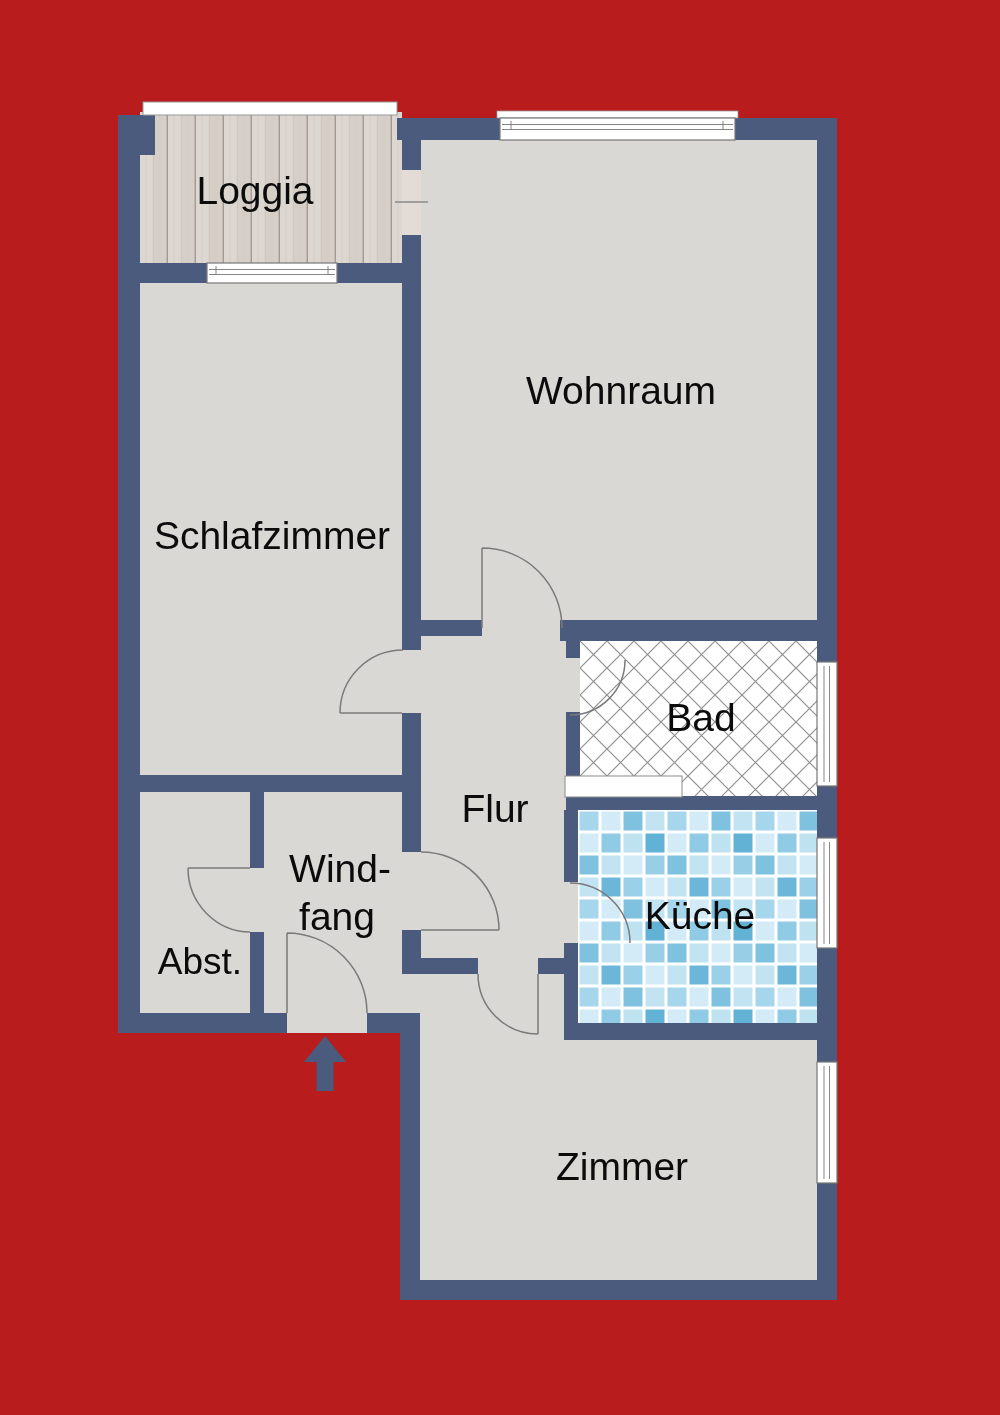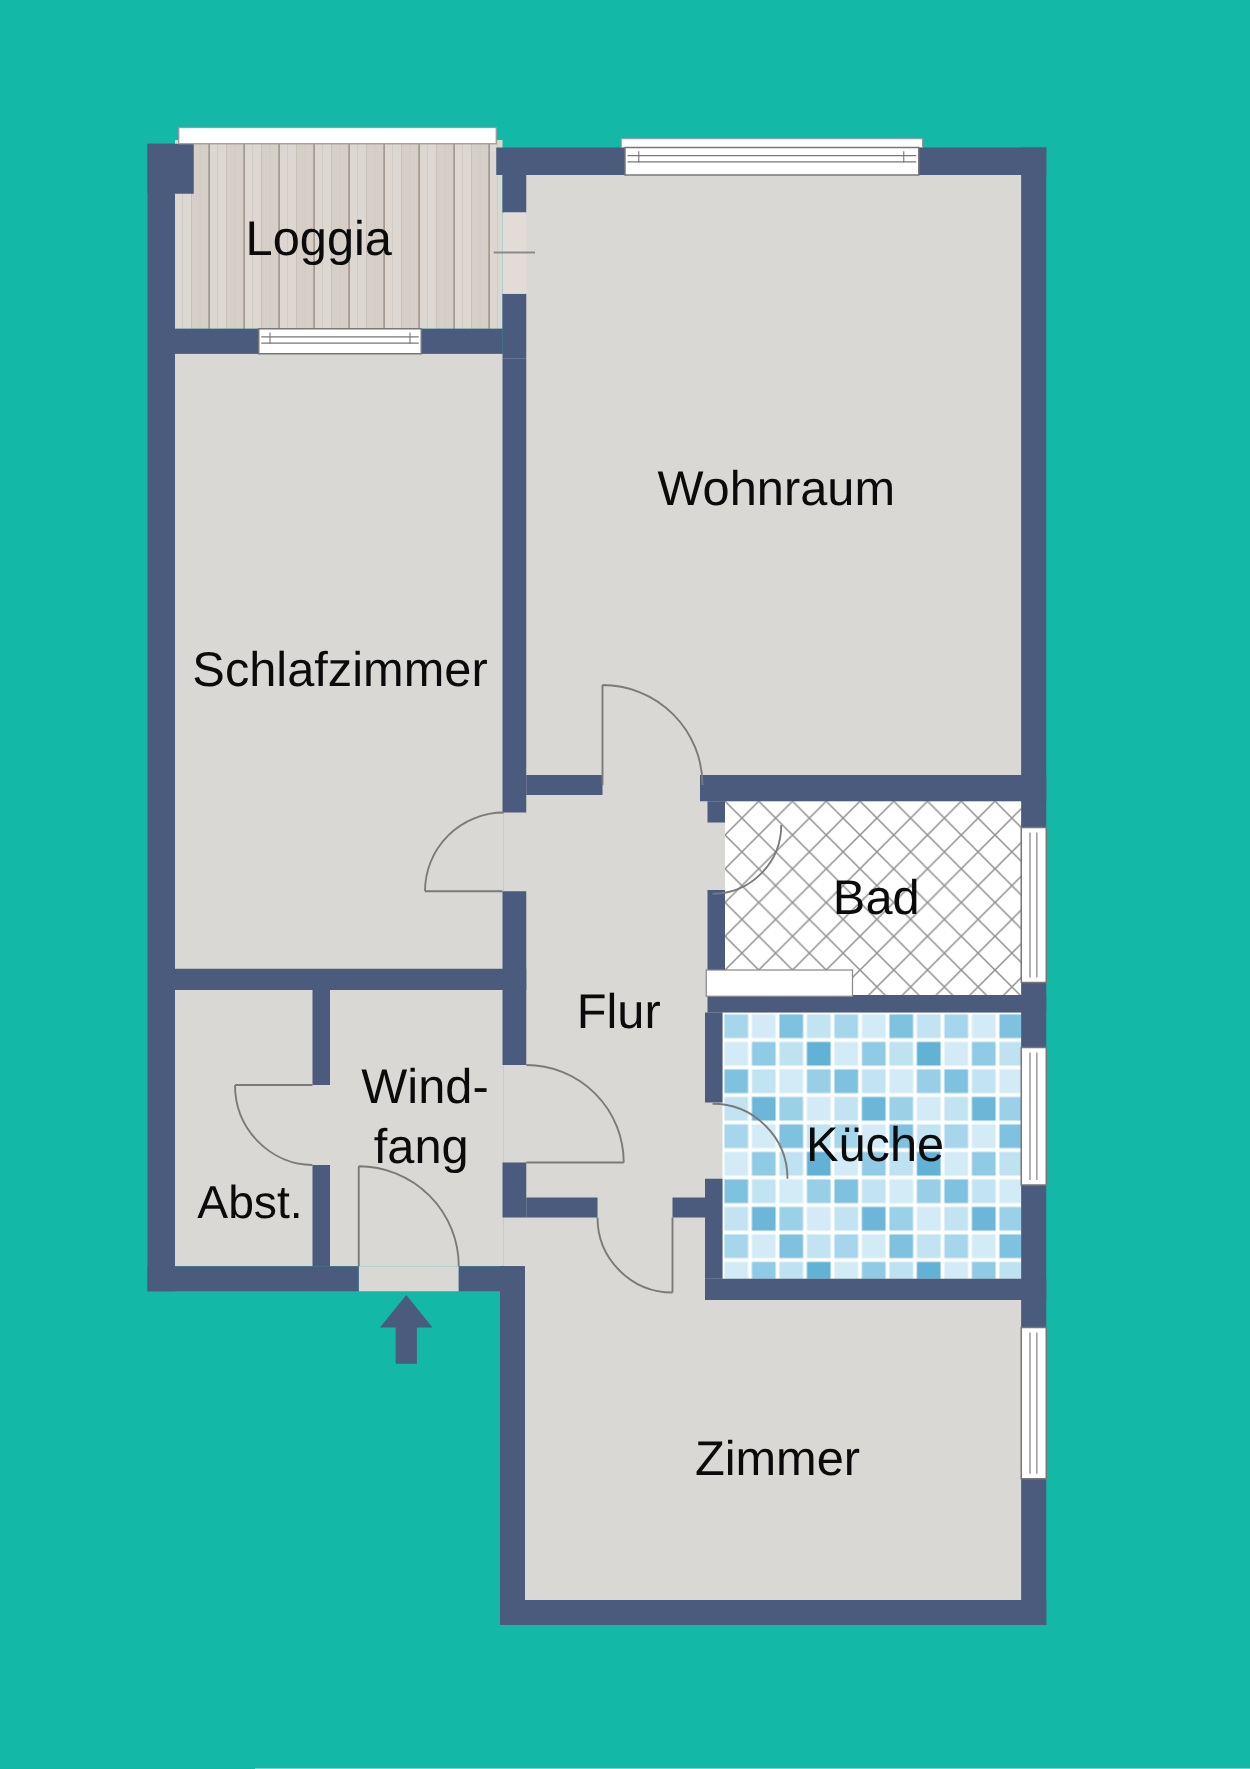--- a/index.html
+++ b/index.html
@@ -1,16 +1,16 @@
 <!DOCTYPE html>
 <html><head>
 <meta charset="utf-8">
 <style>
   html,body{margin:0;padding:0;background:#ffffff;}
-  .canvas{position:relative;width:1000px;height:1415px;background:#14b8a6;overflow:hidden;}
+  .canvas{position:relative;width:1000px;height:1415px;background:#b91c1c;overflow:hidden;}
   svg{display:block;}
   .room-label{font-family:"Liberation Sans",sans-serif;font-size:39px;fill:#0b0b0b;}
   .room-label-sm{font-family:"Liberation Sans",sans-serif;font-size:37px;fill:#0b0b0b;}
 </style>
 </head>
 <body>
 
 <div class="canvas">
 <svg width="1000" height="1415" viewBox="0 0 1000 1415" xmlns="http://www.w3.org/2000/svg">
   <defs>

